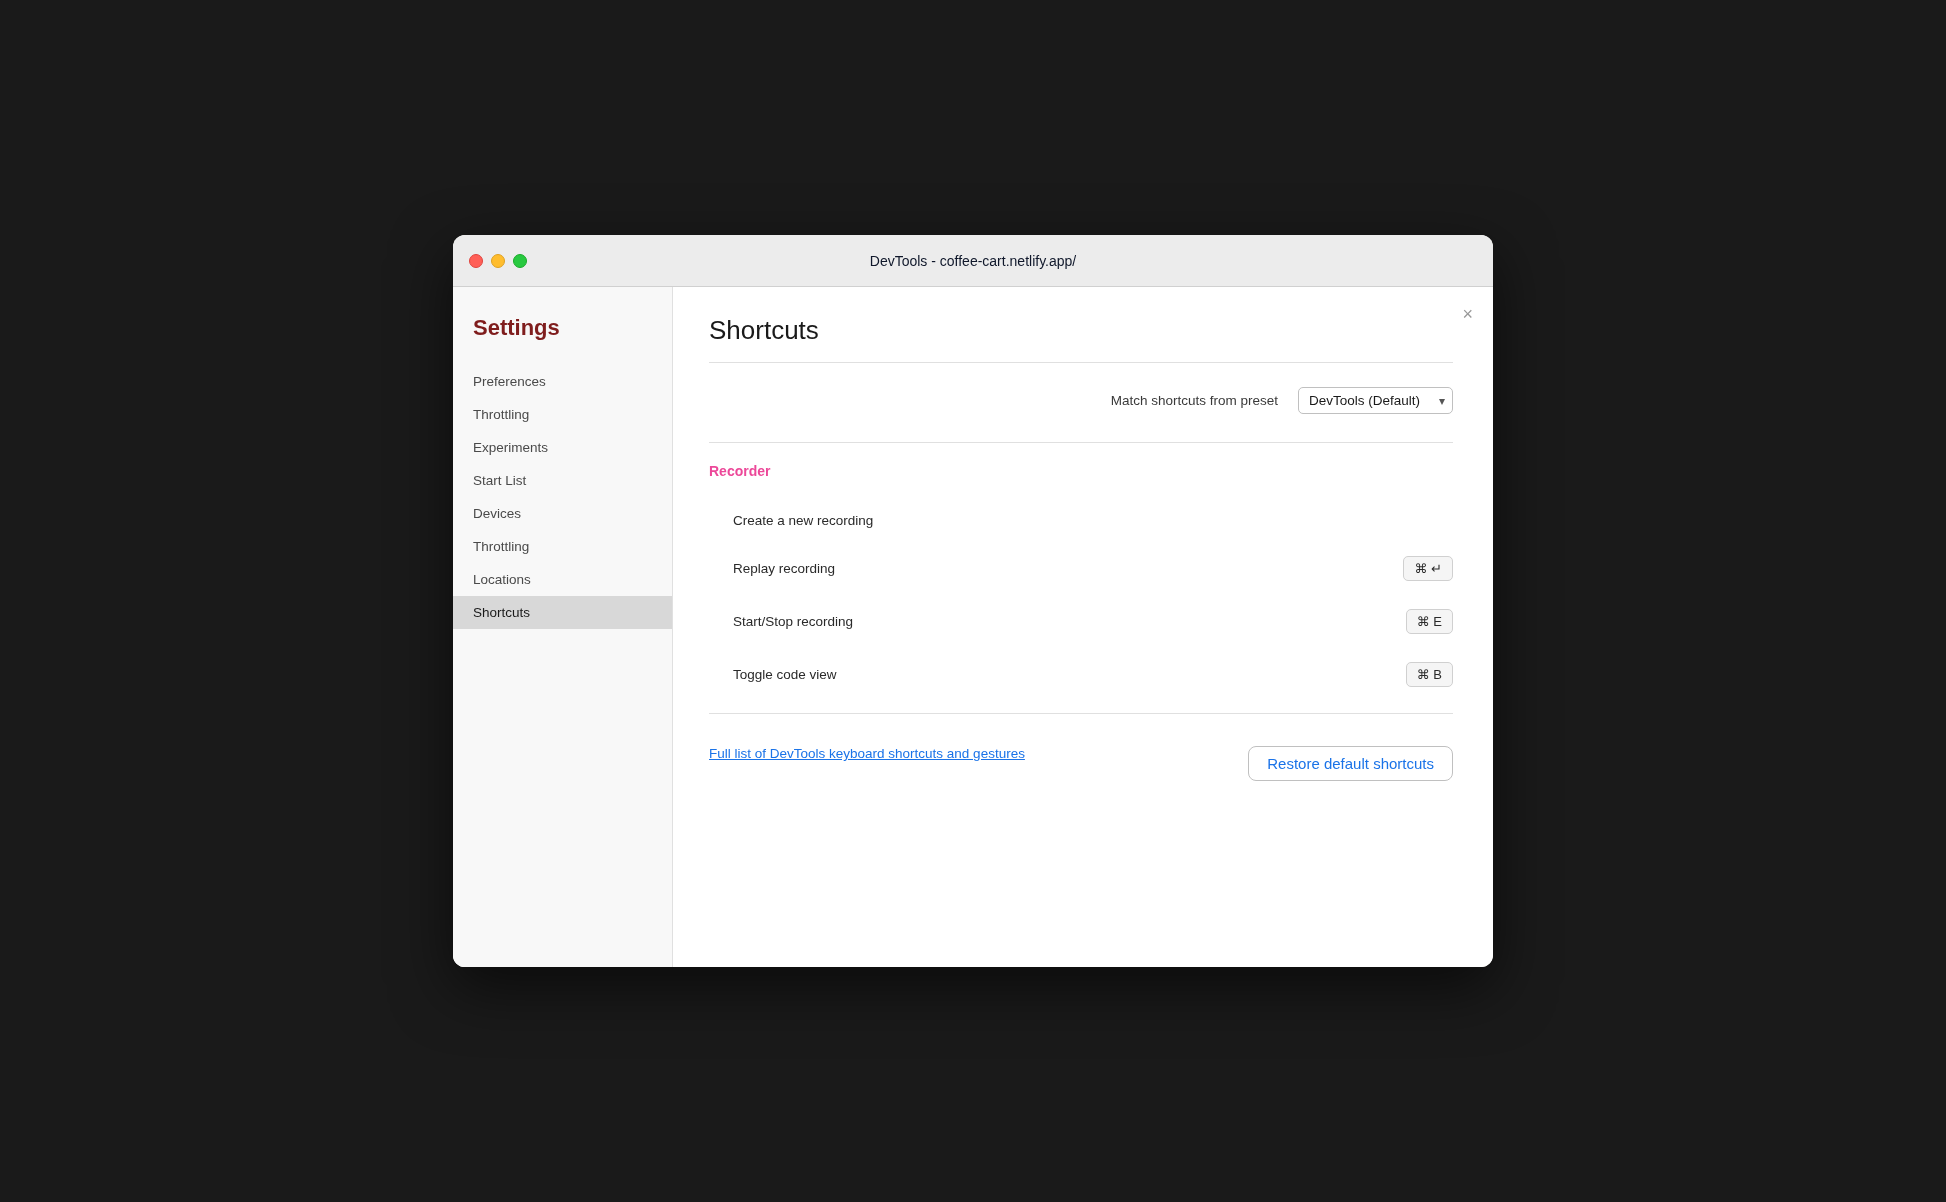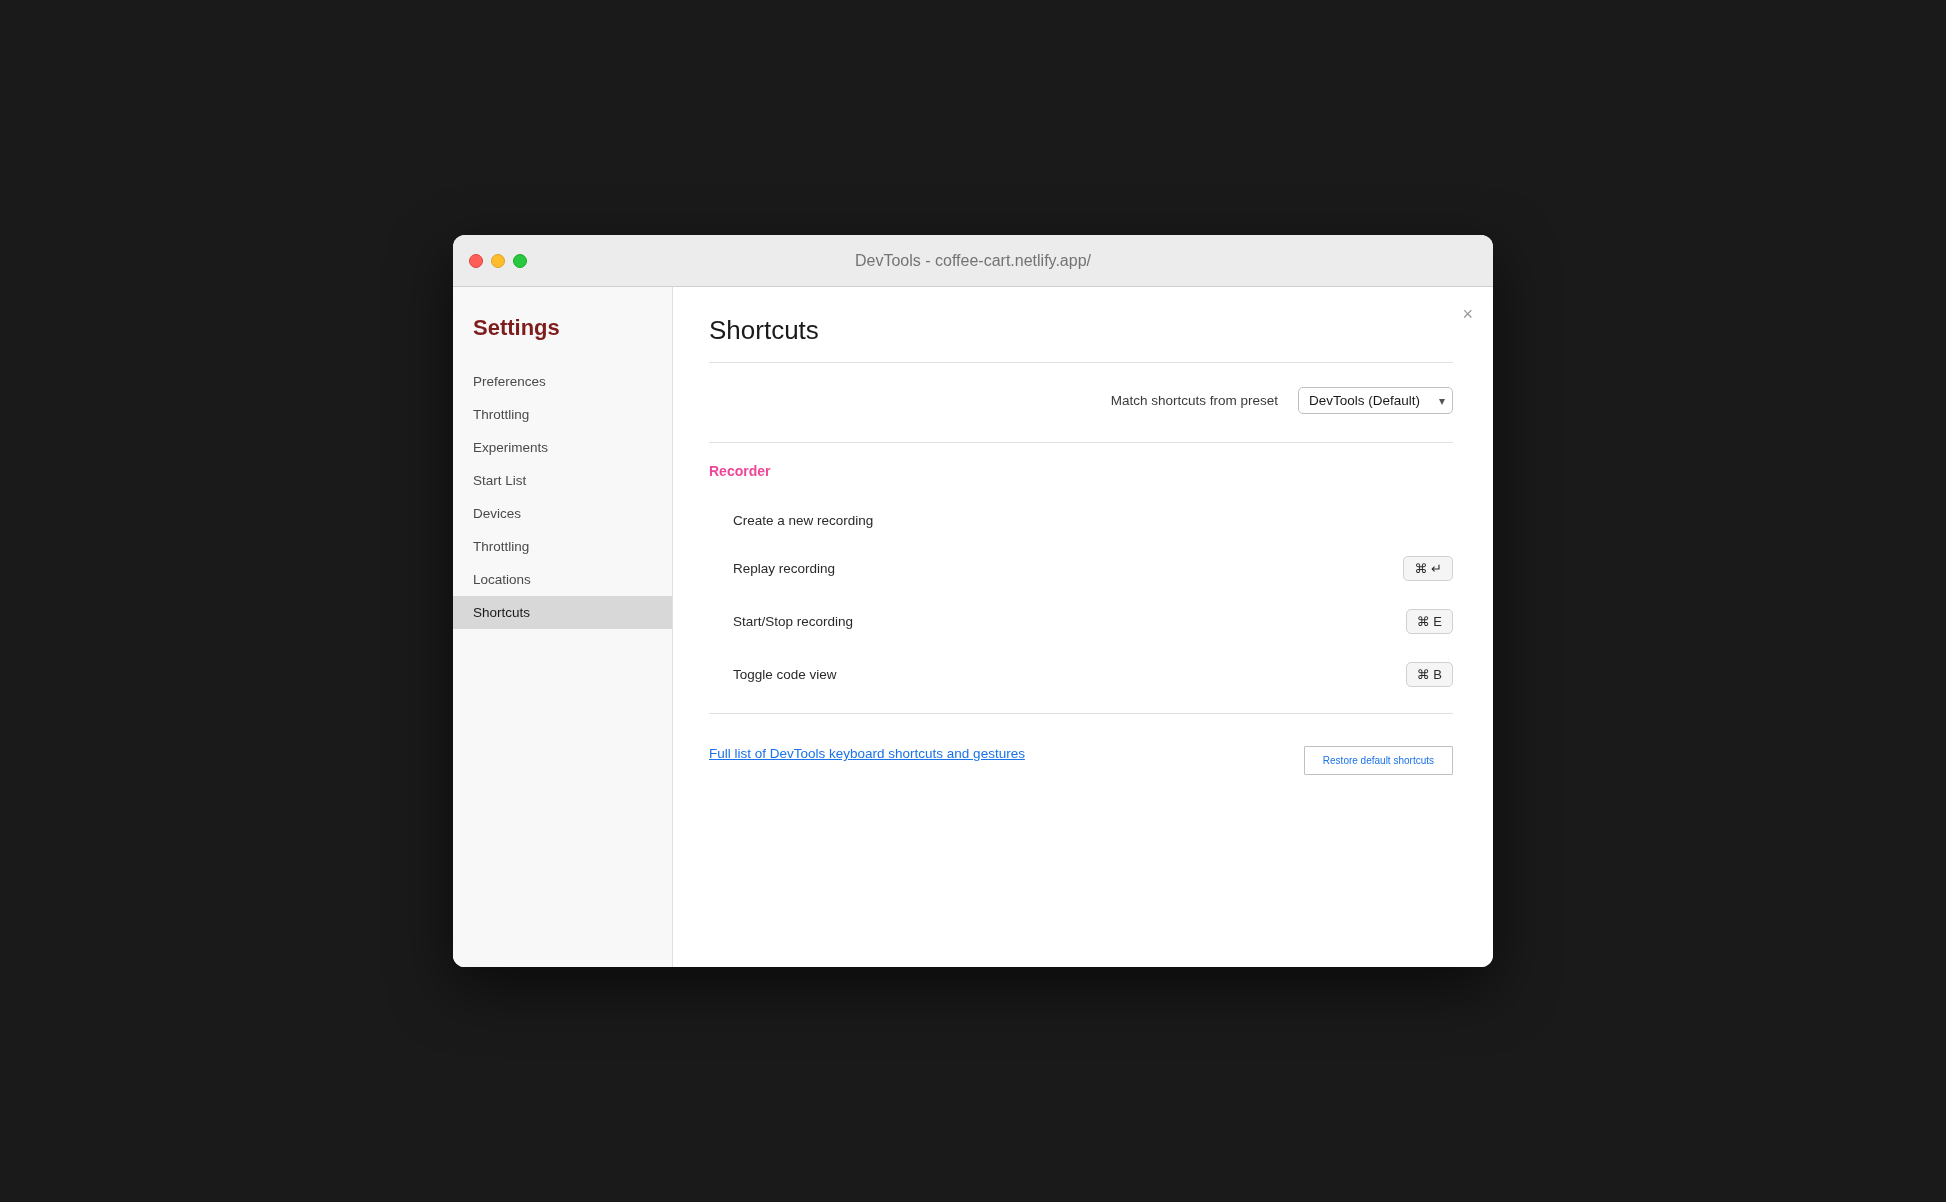--- a/index.html
+++ b/index.html
@@ -44,23 +44,23 @@
       height: 14px;
       border-radius: 50%;
       cursor: pointer;
     }
 
     .traffic-light.close { background: #ff5f57; border: 1px solid #e0443e; }
     .traffic-light.minimize { background: #ffbd2e; border: 1px solid #dea123; }
     .traffic-light.maximize { background: #28c940; border: 1px solid #1aab29; }
 
     .title-bar-text {
-      font-size: 16px;
+      font-size: 14px;
       font-weight: 500;
-      color: #737373;
+      color: #0f172a;
     }
 
     .window-body {
       display: flex;
       background: #ffffff;
       height: 680px;
     }
 
     
     .sidebar {
@@ -223,23 +223,23 @@
       font-size: 13.5px;
       text-decoration: underline;
       cursor: pointer;
       background: none;
       border: none;
     }
 
     .restore-btn {
       background: #ffffff;
       border: 1px solid #c0c0c0;
-      border-radius: 1px;
+      border-radius: 8px;
       padding: 8px 18px;
-      font-size: 10px;
+      font-size: 15px;
       color: #1a73e8;
       cursor: pointer;
       font-weight: 500;
     }
 
     
     .main::-webkit-scrollbar {
       width: 8px;
     }
     .main::-webkit-scrollbar-thumb {

